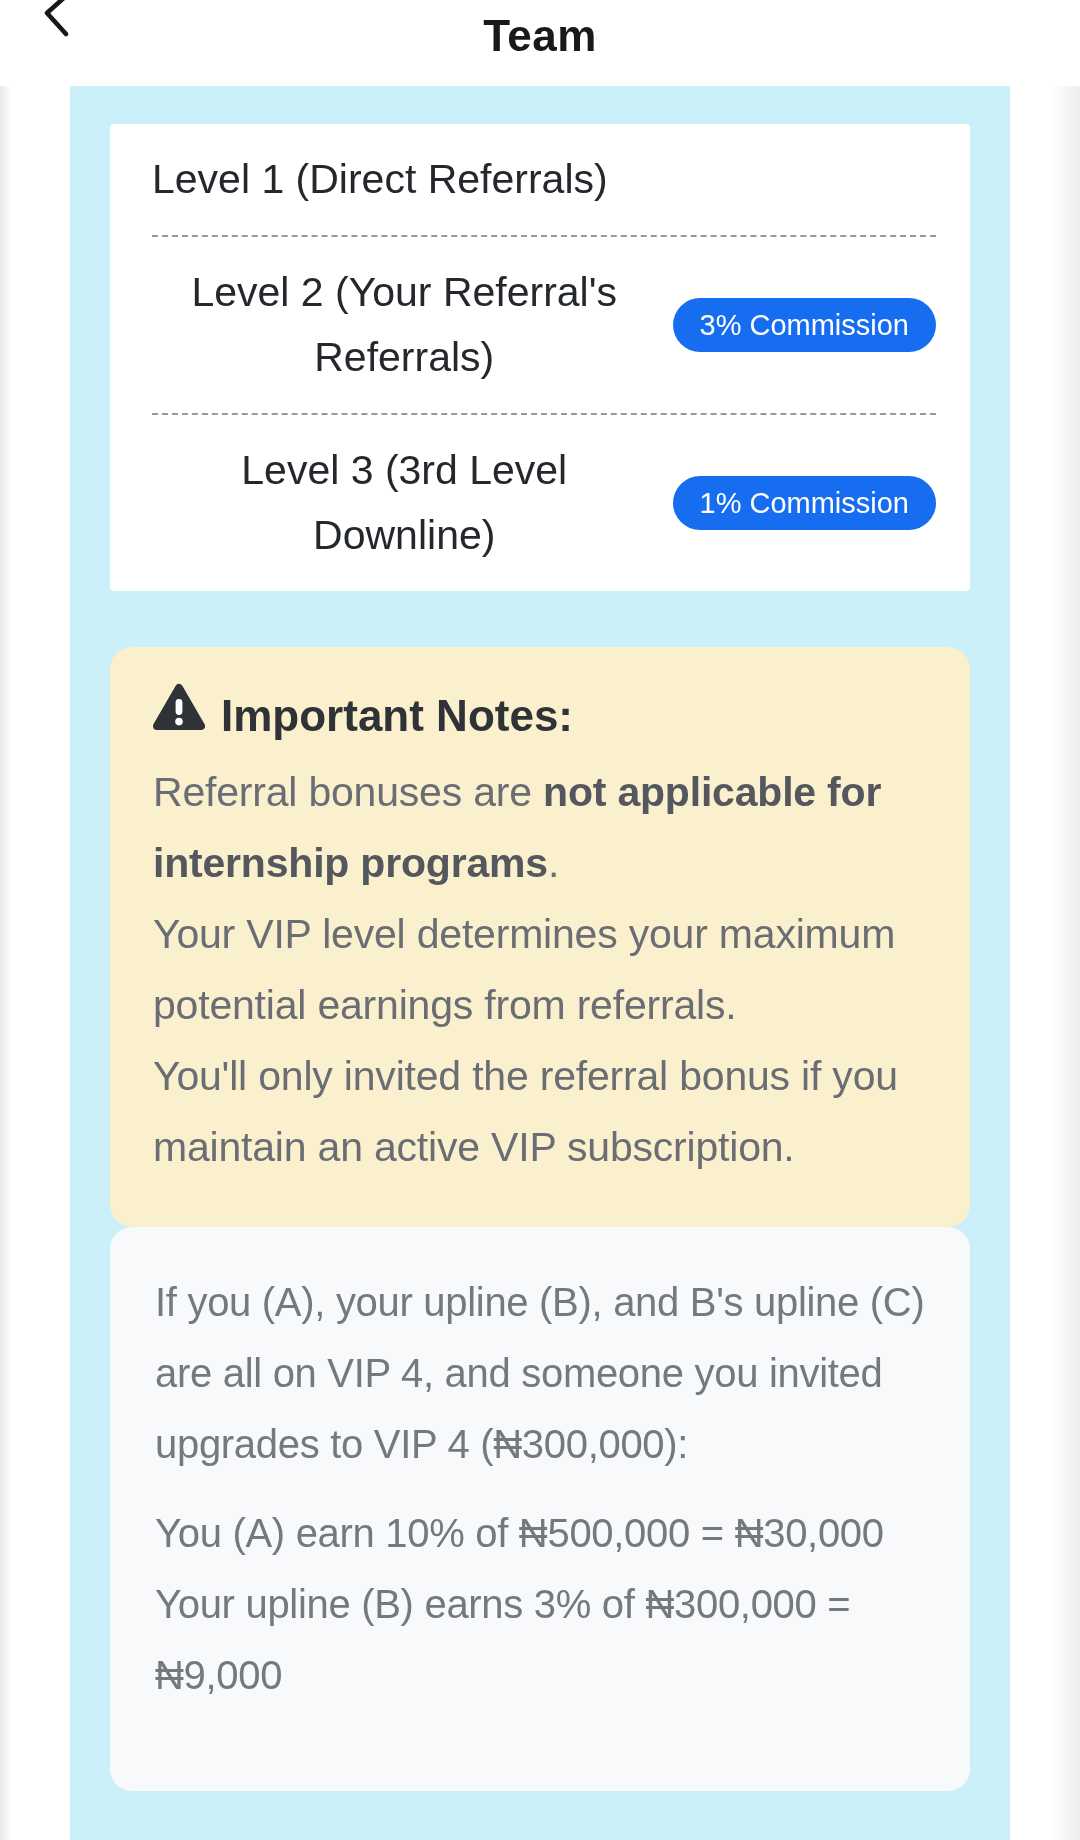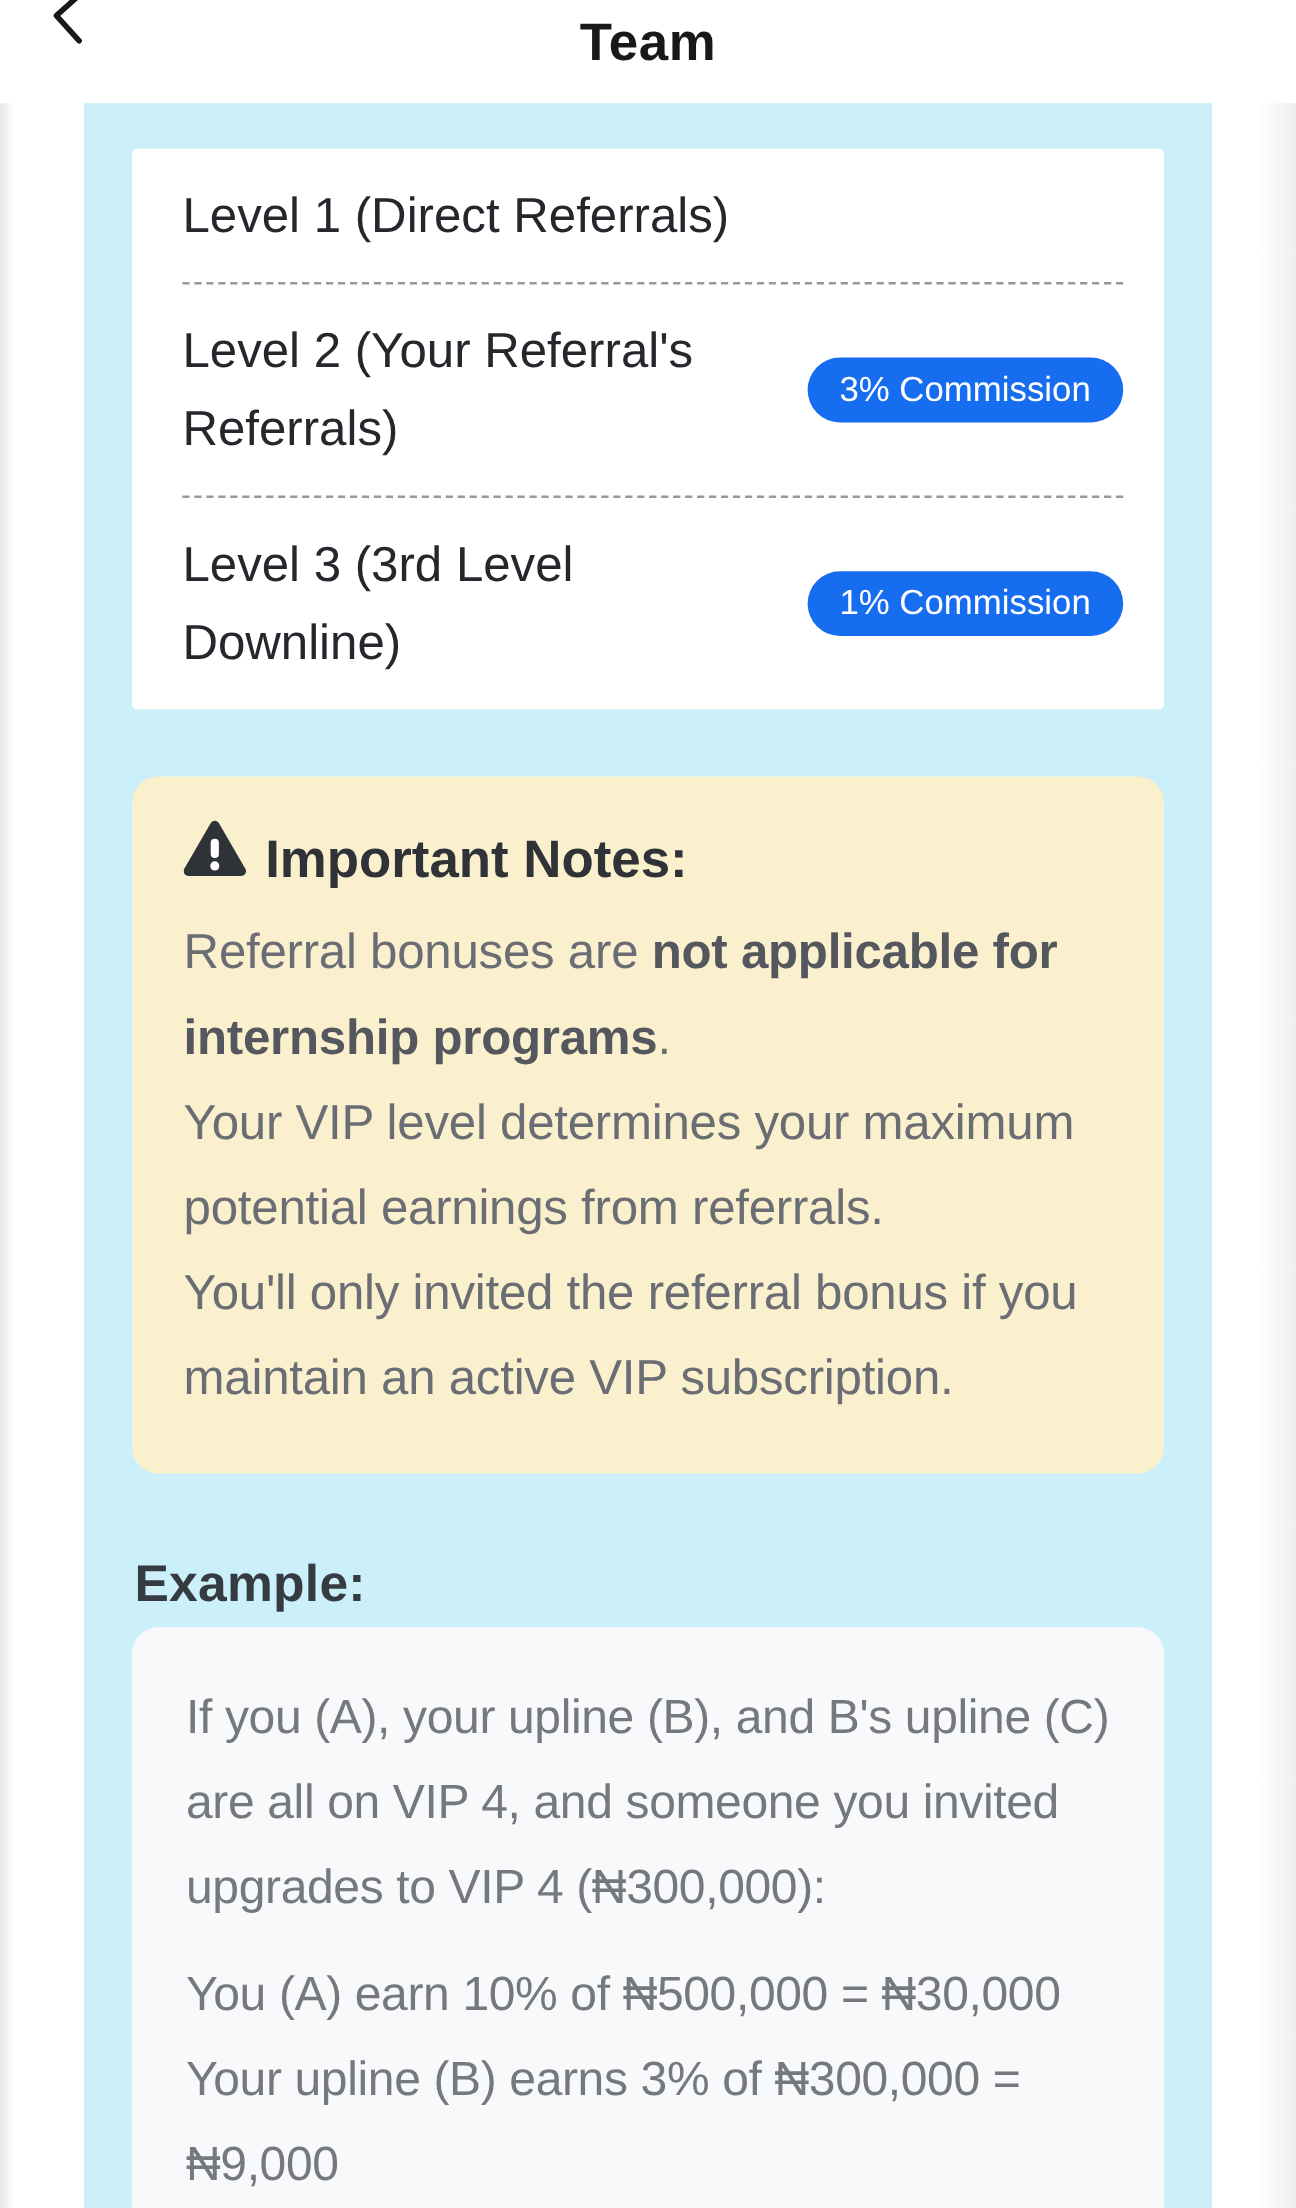--- a/index.html
+++ b/index.html
@@ -25,21 +25,21 @@
   .app-header{height:63px;position:relative;background:#fff;}
   .back-btn{position:absolute;left:28px;top:-6px;width:52px;height:52px;border:none;background:transparent;padding:0;cursor:pointer;}
   .app-title{margin:0;padding-top:11px;text-align:center;
     font-size:44px;font-weight:700;color:#17191b;letter-spacing:.5px;}
   
   .panel{position:absolute;left:70px;top:86px;width:940px;bottom:0;
     background:var(--panel_bg);padding:38px 40px 0 40px;overflow:hidden;}
   .section-heading{margin:0 0 14px 2px;font-size:43px;font-weight:700;
     color:#363b42;line-height:56px;letter-spacing:.2px;}
   
-  .levels-card{background:#ffffff;border-radius:4px;padding:0 34px 0 42px;}
+  .levels-card{background:#ffffff;border-radius:4px;padding:0 34px 0 42px;text-align:center;}
   .level-row{display:flex;align-items:center;justify-content:space-between;
     gap:16px;padding:23px 0;}
   .level-row + .level-row{border-top:2px dashed #96999d;}
   .level-label{font-size:41px;line-height:65px;color:#24282d;}
   .badge{height:54px;line-height:54px;border-radius:27px;padding:0 27px;
     background:var(--accent_blue);color:#ffffff;font-size:29px;
     white-space:nowrap;flex-shrink:0;}
   
   .notes-card{margin-top:56px;background:var(--notes_bg);border-radius:22px;
     padding:36px 40px 44px 43px;}
@@ -96,21 +96,20 @@
           <circle cx="26" cy="38.6" r="3.8" fill="#ffffff"></circle>
         </svg>
       </span>
       <span>Important Notes:</span>
     </div>
     <p class="first"><span>Referral bonuses are </span><strong>not applicable for internship programs</strong><span>.</span></p>
     <p>Your VIP level determines your maximum potential earnings from referrals.</p>
     <p>You'll only invited the referral bonus if you maintain an active VIP subscription.</p>
   </div>
 
-  <h2 class="section-heading example-heading">Example:</h2>
 
   <div class="example-card">
     <p>If you (A), your upline (B), and B's upline (C) are all on VIP 4, and someone you invited upgrades to VIP 4 (₦300,000):</p>
     <p class="result">You (A) earn 10% of ₦500,000 = ₦30,000</p>
     <p>Your upline (B) earns 3% of ₦300,000 = ₦9,000</p>
   </div>
 
 </div>
 
 <div class="edge-left"></div>

